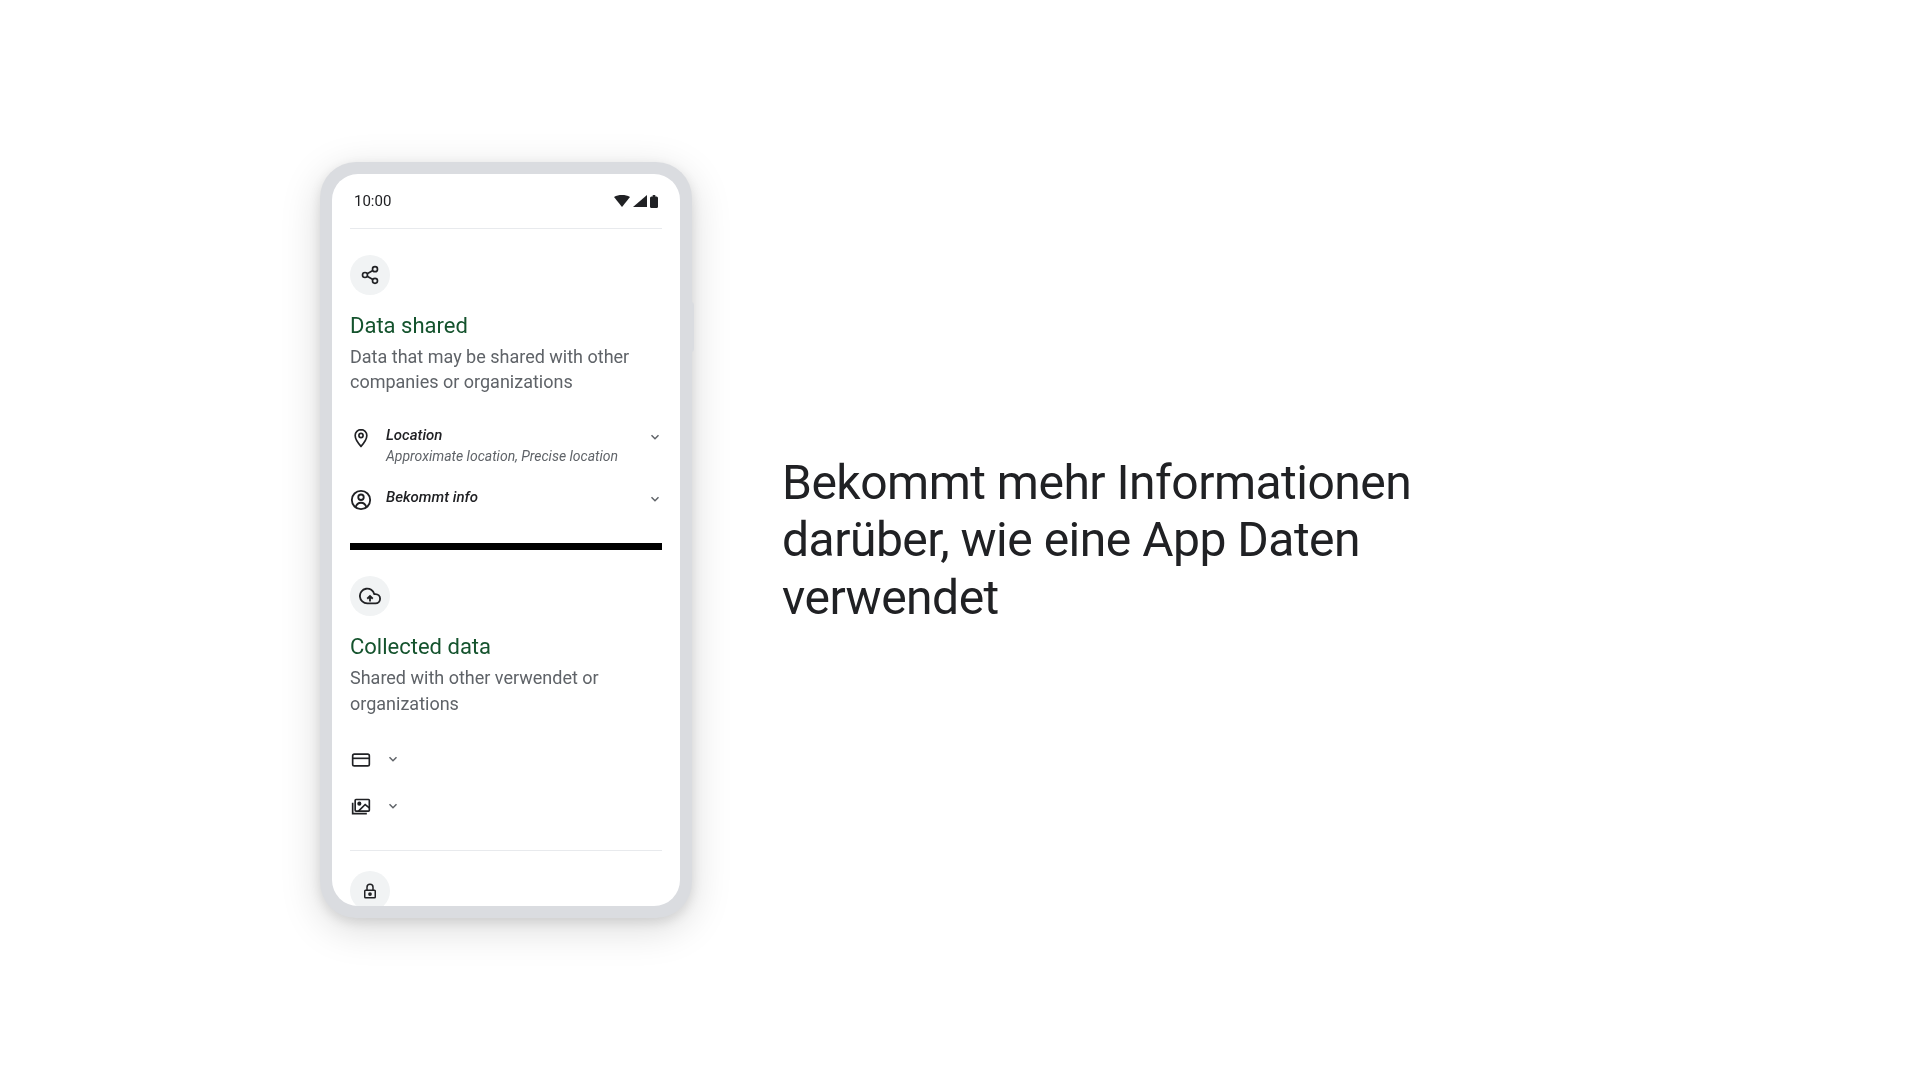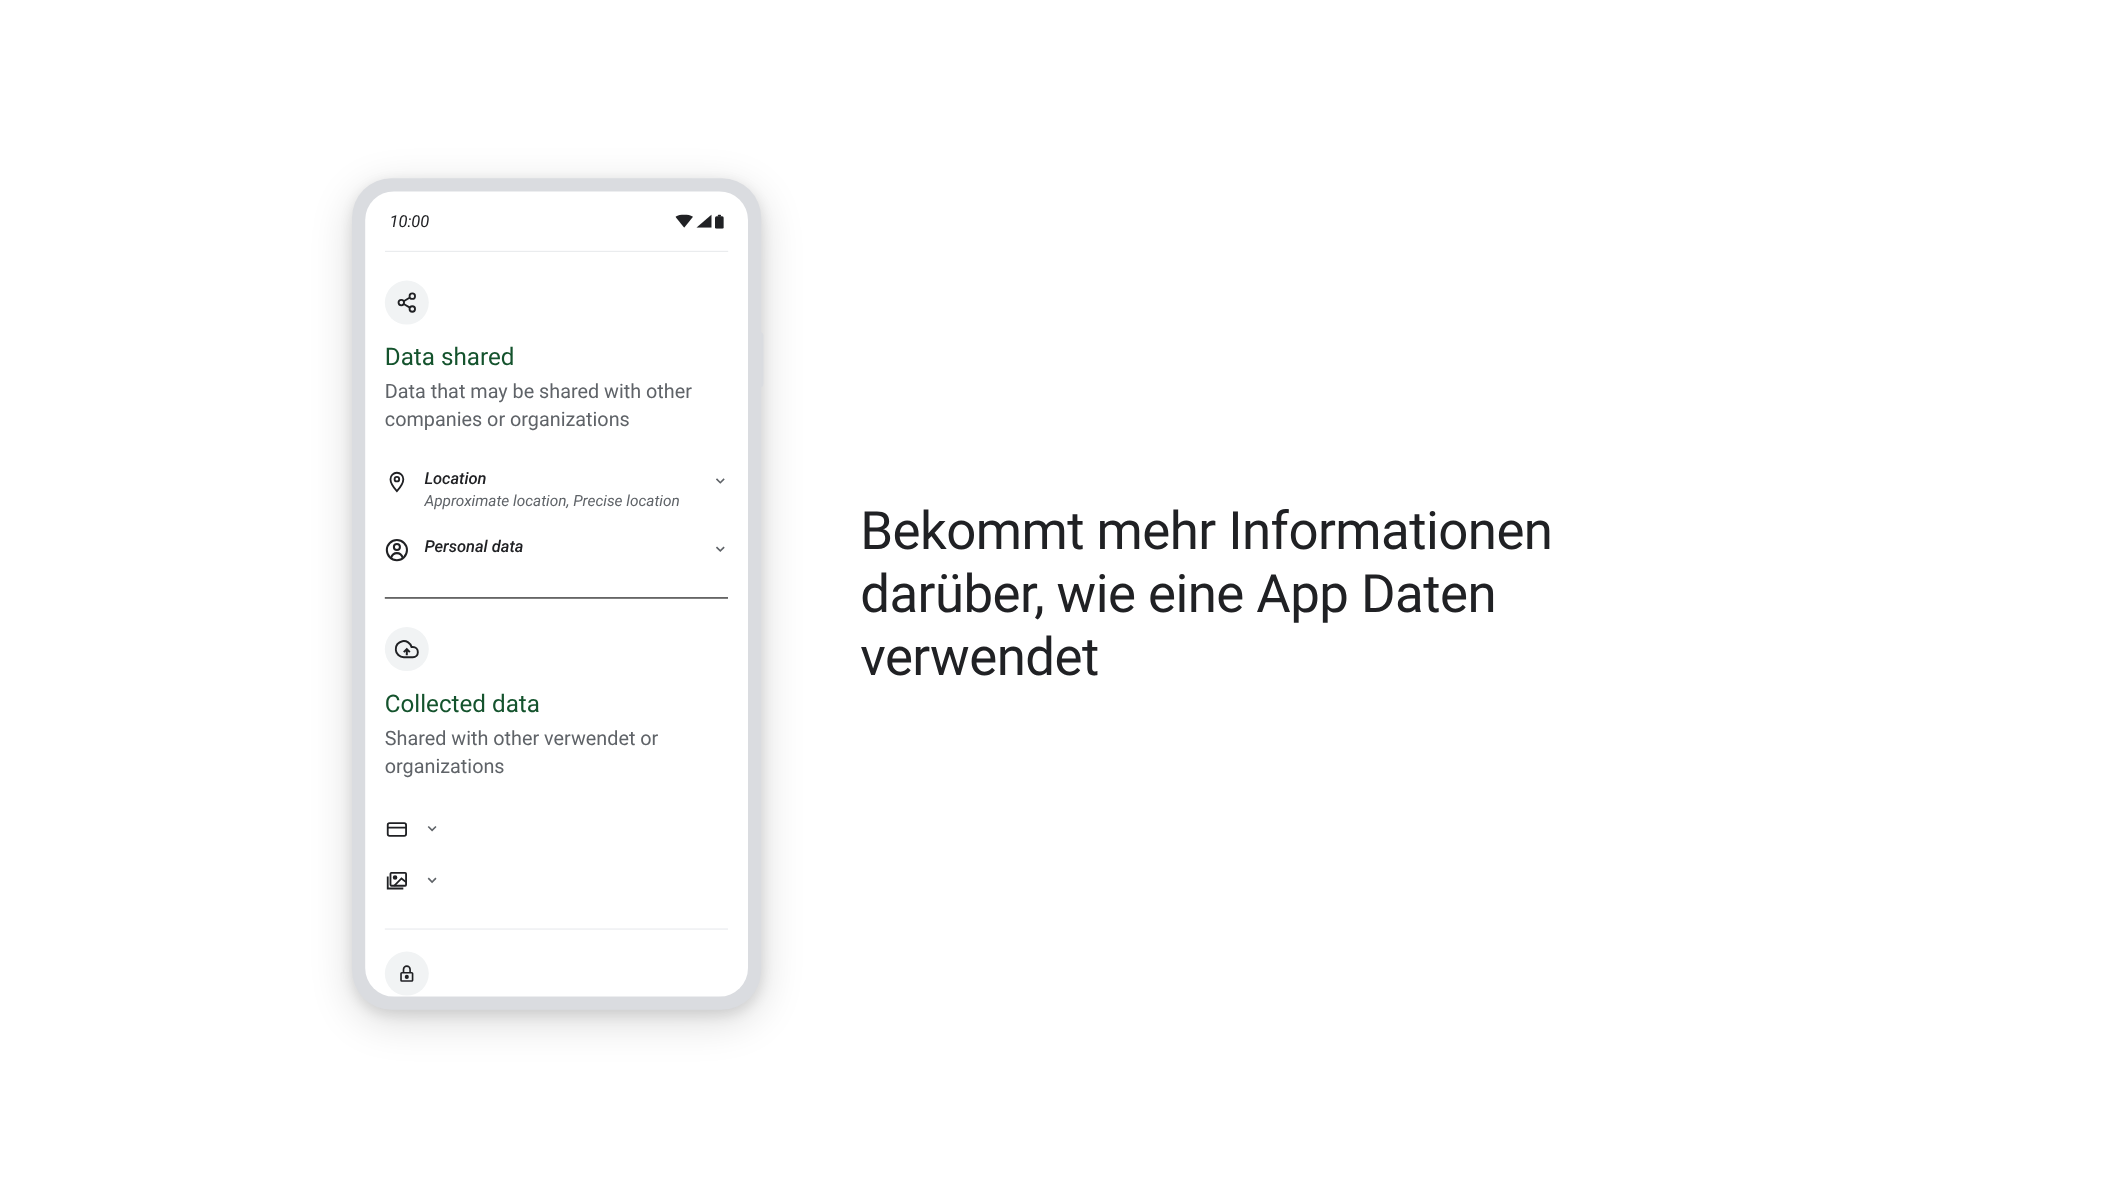--- a/index.html
+++ b/index.html
@@ -43,21 +43,20 @@
       display: flex;
       flex-direction: column;
     }
     .status-bar {
       display: flex;
       justify-content: space-between;
       align-items: center;
       padding: 18px 22px 12px;
       font-size: 14px;
       color: #202124;
-      font-style: italic;
     }
     .status-time {
       font-weight: 400;
       font-size: 15px;
     }
     .status-icons {
       display: flex;
       gap: 3px;
       align-items: center;
     }
@@ -68,21 +67,21 @@
     }
     .content {
       flex: 1;
       padding: 0 18px;
       overflow-y: auto;
     }
     .section {
       padding: 26px 0 20px;
     }
     .section + .section {
-      border-top: 1px solid #000000;
+      border-top: 7px solid #000000;
     }
     .icon-circle {
       width: 40px;
       height: 40px;
       border-radius: 50%;
       background: #f1f3f4;
       display: flex;
       align-items: center;
       justify-content: center;
       margin-bottom: 18px;
@@ -210,21 +209,21 @@
 
         <div class="data-item">
           <div class="data-item-icon">
             <svg width="22" height="22" viewBox="0 0 24 24" fill="none" stroke="#202124" stroke-width="2">
               <circle cx="12" cy="12" r="10"></circle>
               <circle cx="12" cy="9" r="3"></circle>
               <path d="M6 20c1-3 3.5-5 6-5s5 2 6 5"></path>
             </svg>
           </div>
           <div class="data-item-content">
-            <div class="data-item-title">Personal data</div>
+            <div class="data-item-title">Bekommt info</div>
           </div>
           <div class="chevron">
             <svg width="14" height="14" viewBox="0 0 24 24" fill="none" stroke="#5f6368" stroke-width="2.5">
                 <path d="M6 9l6 6 6-6"></path>
               </svg>
           </div>
         </div>
       </div>
 
       <div class="section">

